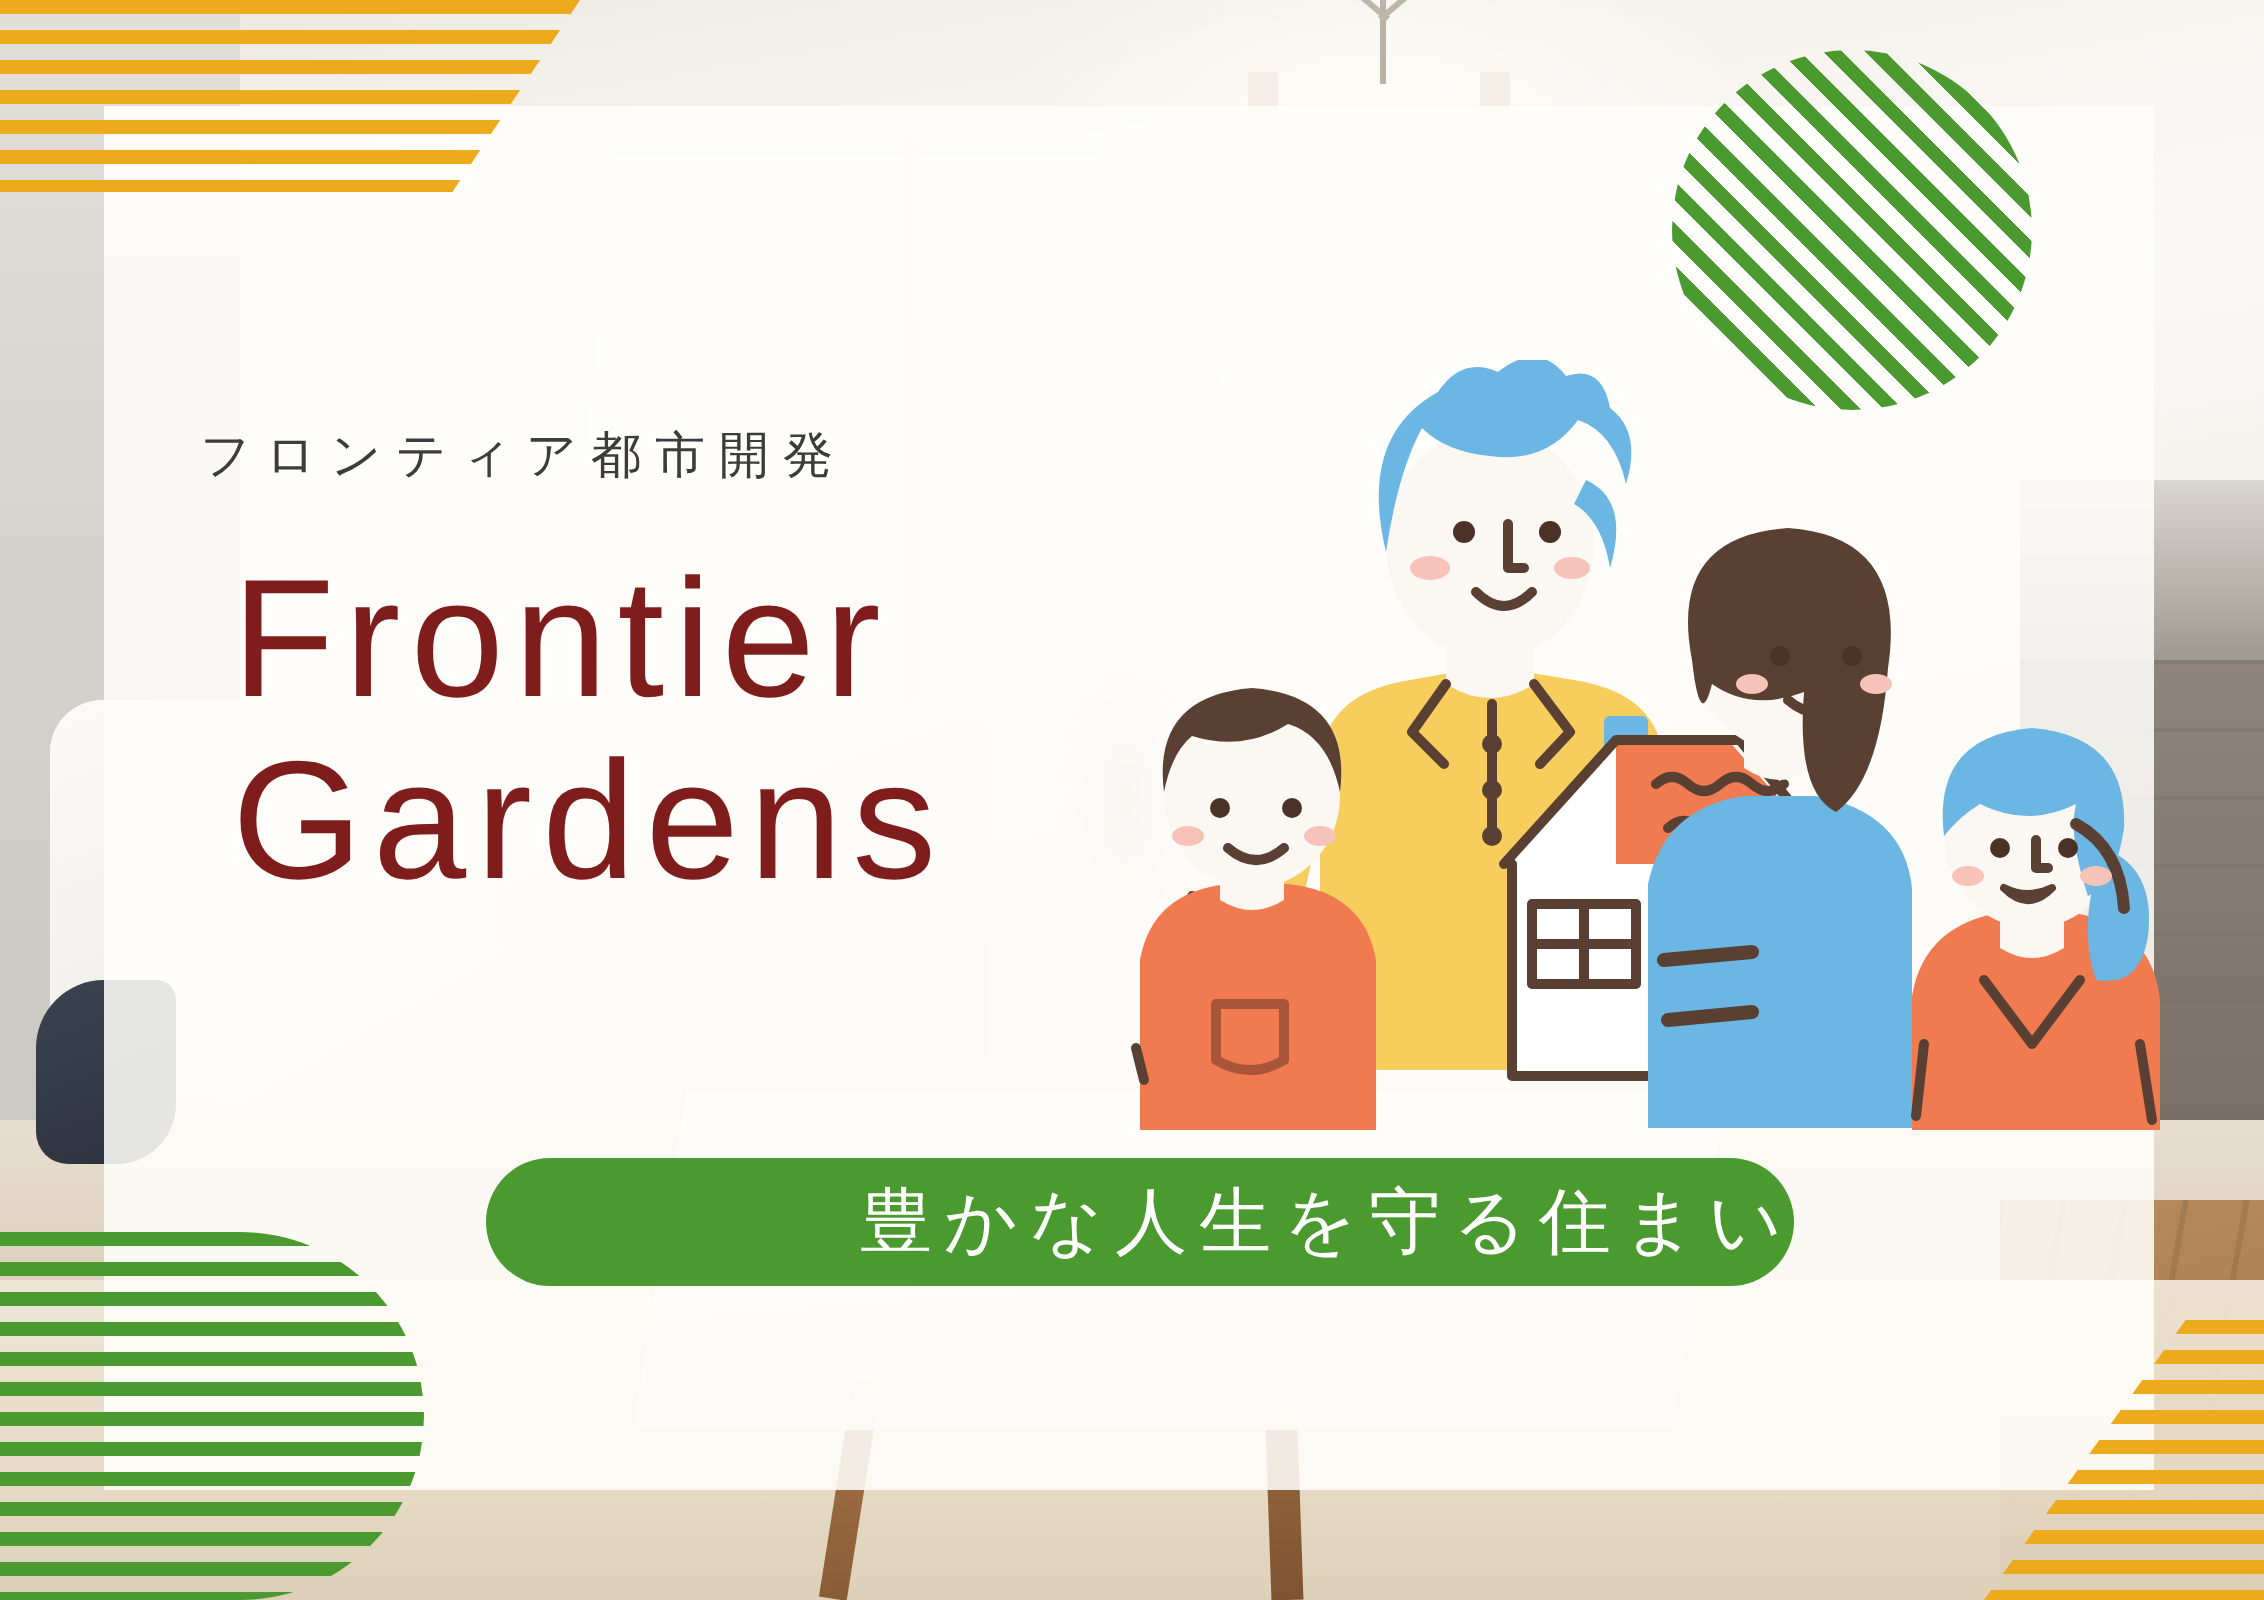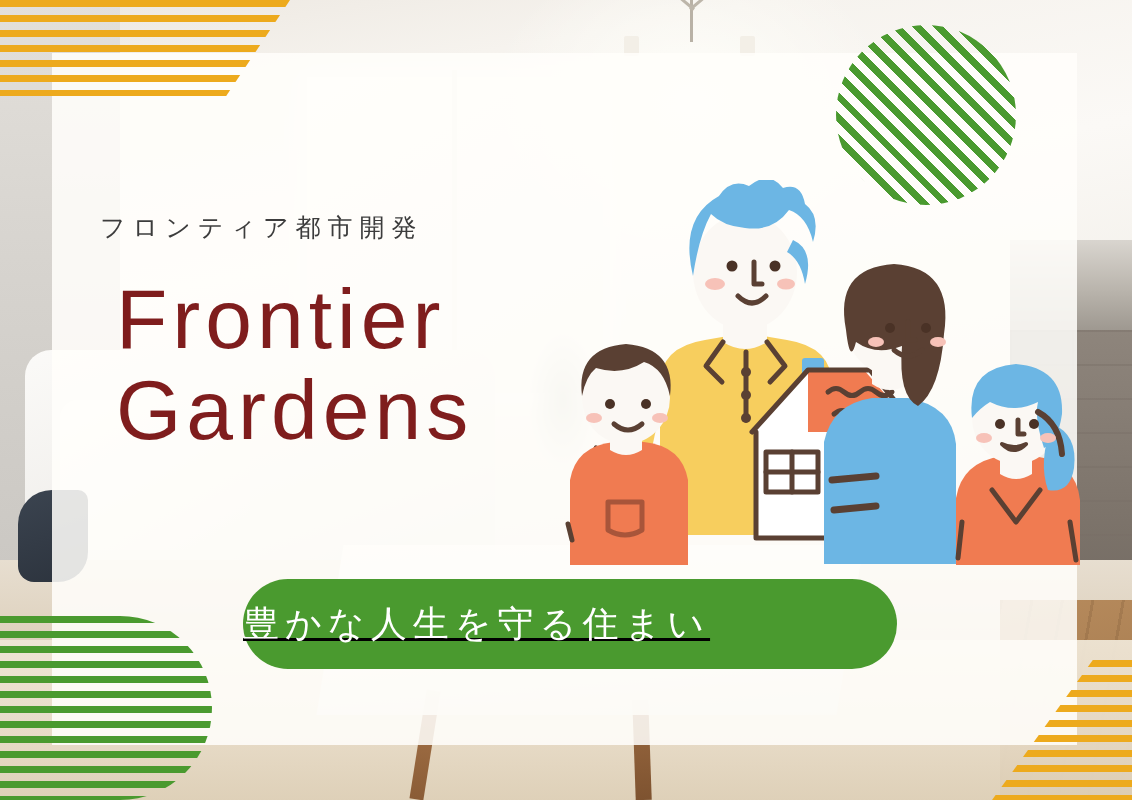--- a/index.html
+++ b/index.html
@@ -147,23 +147,23 @@
     font-size:25px; letter-spacing:7px; color:#3c3c3c; font-weight:400;
     white-space:nowrap;
   }
   #headline {
     position:absolute; left:88px; top:258px;
     font-size:84px; font-weight:400; color:#7f1d1d;
     letter-spacing:5px; line-height:1.08; white-space:pre-line;margin-left:28px;
   }
   #tagline-pill {
     position:absolute; left:243px; top:563px;
-    width:654px; height:90px; border-radius:45px;
+    width:654px; height:64px; border-radius:45px;
     background:#4a9a2f;
-    display:flex; align-items:center; justify-content:flex-start;text-decoration:underline;
+    display:flex; align-items:center; justify-content:flex-end;
   }
   #tagline-text {
     font-size:36px; letter-spacing:6px; color:#ffffff; font-weight:500;
     white-space:nowrap;
   }
 
   
   #illustration { position:absolute; left:560px; top:180px; width:530px; height:385px; }
   #illustration svg { display:block; }
 </style>

